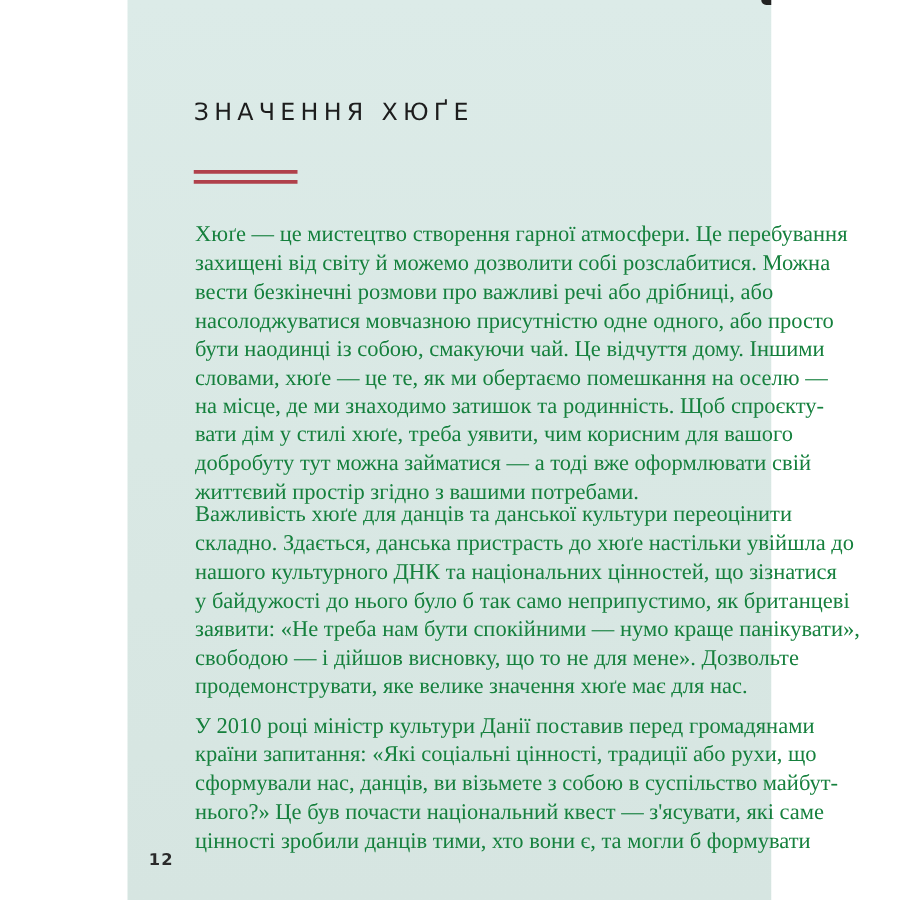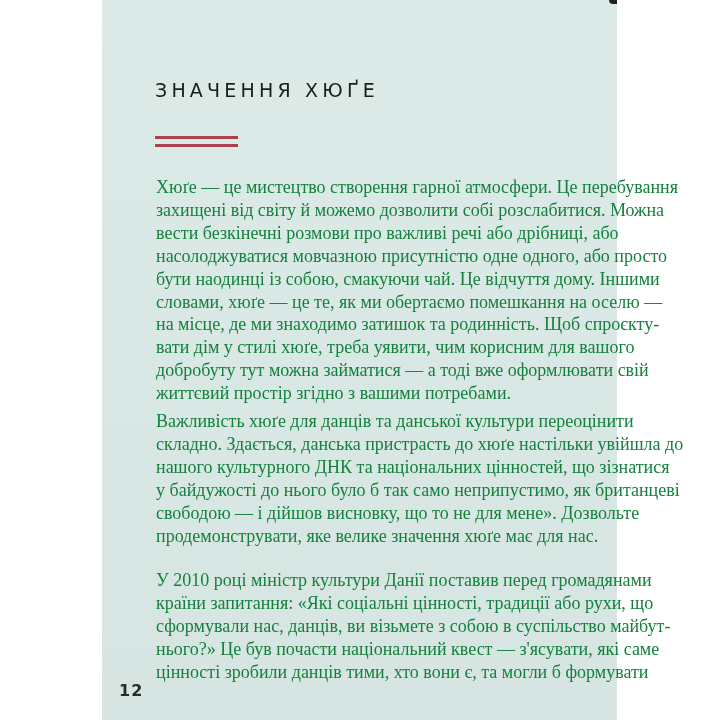--- a/index.html
+++ b/index.html
@@ -27,26 +27,26 @@
   }
   .rule.r1 { top: 136px; }
   .rule.r2 { top: 144px; }
   .body-text {
     position: absolute; left: 156px; width: 410px;
     font-family: "Liberation Serif", serif; font-size: 18px;
     line-height: 22.9px; color: #15803d;
   }
   .body-text .line { display: block; white-space: nowrap; }
   .p1 { top: 176px; }
-  .p2 { top: 410px; }
+  .p2 { top: 400px; }
   .p3 { top: 569px; }
   .page-number {
     position: absolute; left: 119px; top: 681px;
     font-family: "DejaVu Sans", sans-serif; font-weight: bold;
-    font-size: 16px; color: #2a2a2a; letter-spacing: 1px;
+    font-size: 13px; color: #2a2a2a; letter-spacing: 1px;
   }
 </style>
 </head>
 <body>
 
 <div class="page"></div>
 <div class="corner-mark"></div>
 
 <h1 class="heading">ЗНАЧЕННЯ ХЮҐЕ</h1>
 
@@ -64,20 +64,21 @@
   <span class="line">вати дім у стилі хюґе, треба уявити, чим корисним для вашого</span>
   <span class="line">добробуту тут можна займатися — а тоді вже оформлювати свій</span>
   <span class="line">життєвий простір згідно з вашими потребами.</span>
 </div>
 
 <div class="body-text p2">
   <span class="line">Важливість хюґе для данців та данської культури переоцінити</span>
   <span class="line">складно. Здається, данська пристрасть до хюґе настільки увійшла до</span>
   <span class="line">нашого культурного ДНК та національних цінностей, що зізнатися</span>
   <span class="line">у байдужості до нього було б так само неприпустимо, як британцеві</span>
+  <span class="line">заявити: «Не треба нам бути спокійними — нумо краще панікувати»,</span>
   <span class="line">свободою — і дійшов висновку, що то не для мене». Дозвольте</span>
   <span class="line">продемонструвати, яке велике значення хюґе має для нас.</span>
 </div>
 
 <div class="body-text p3">
   <span class="line">У 2010 році міністр культури Данії поставив перед громадянами</span>
   <span class="line">країни запитання: «Які соціальні цінності, традиції або рухи, що</span>
   <span class="line">сформували нас, данців, ви візьмете з собою в суспільство майбут-</span>
   <span class="line">нього?» Це був почасти національний квест — з'ясувати, які саме</span>
   <span class="line">цінності зробили данців тими, хто вони є, та могли б формувати</span>

